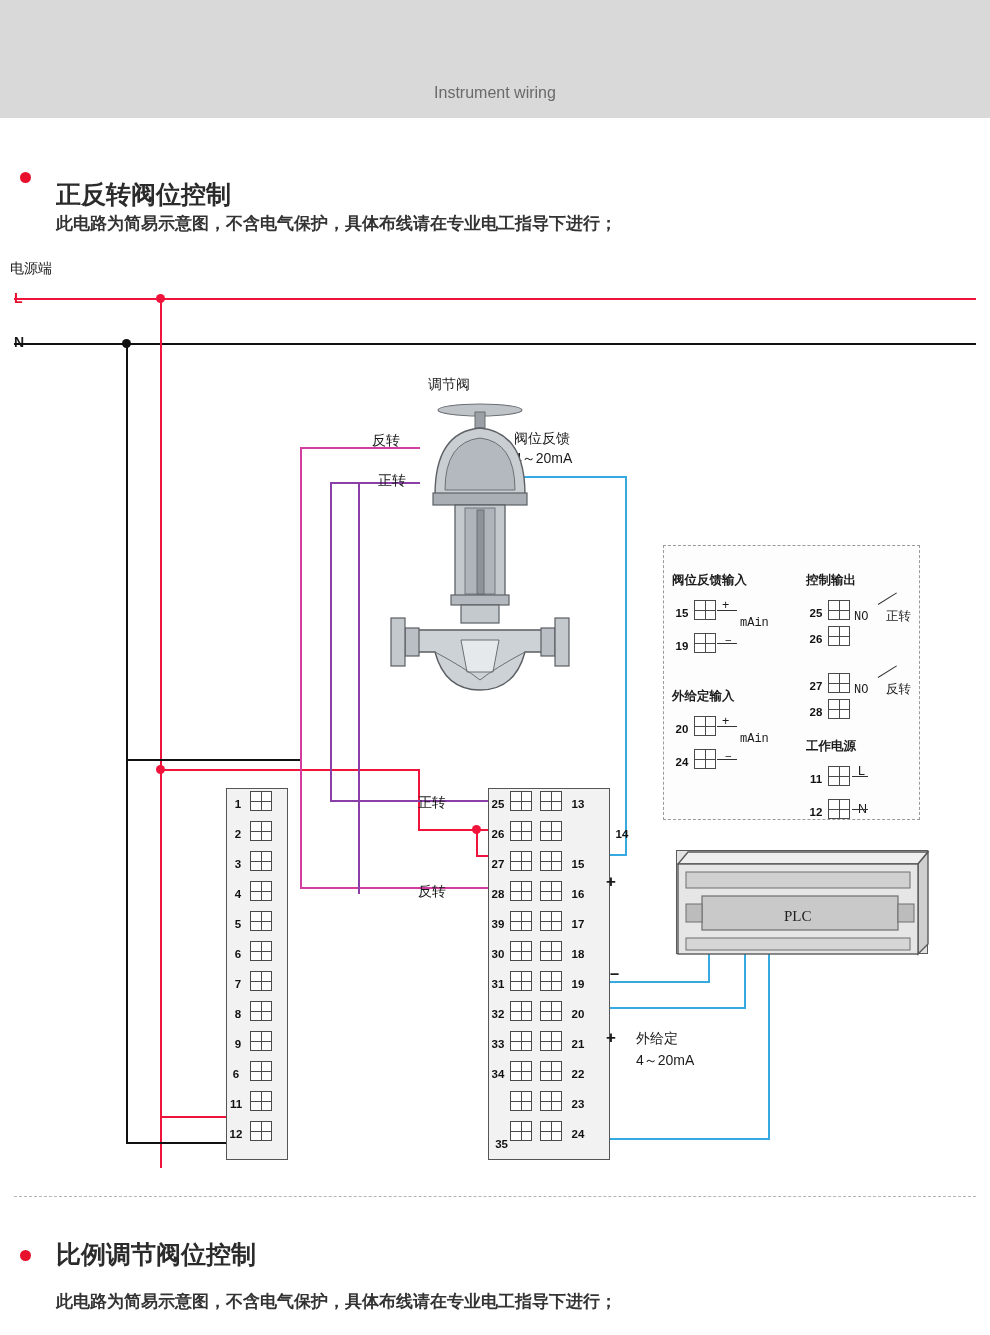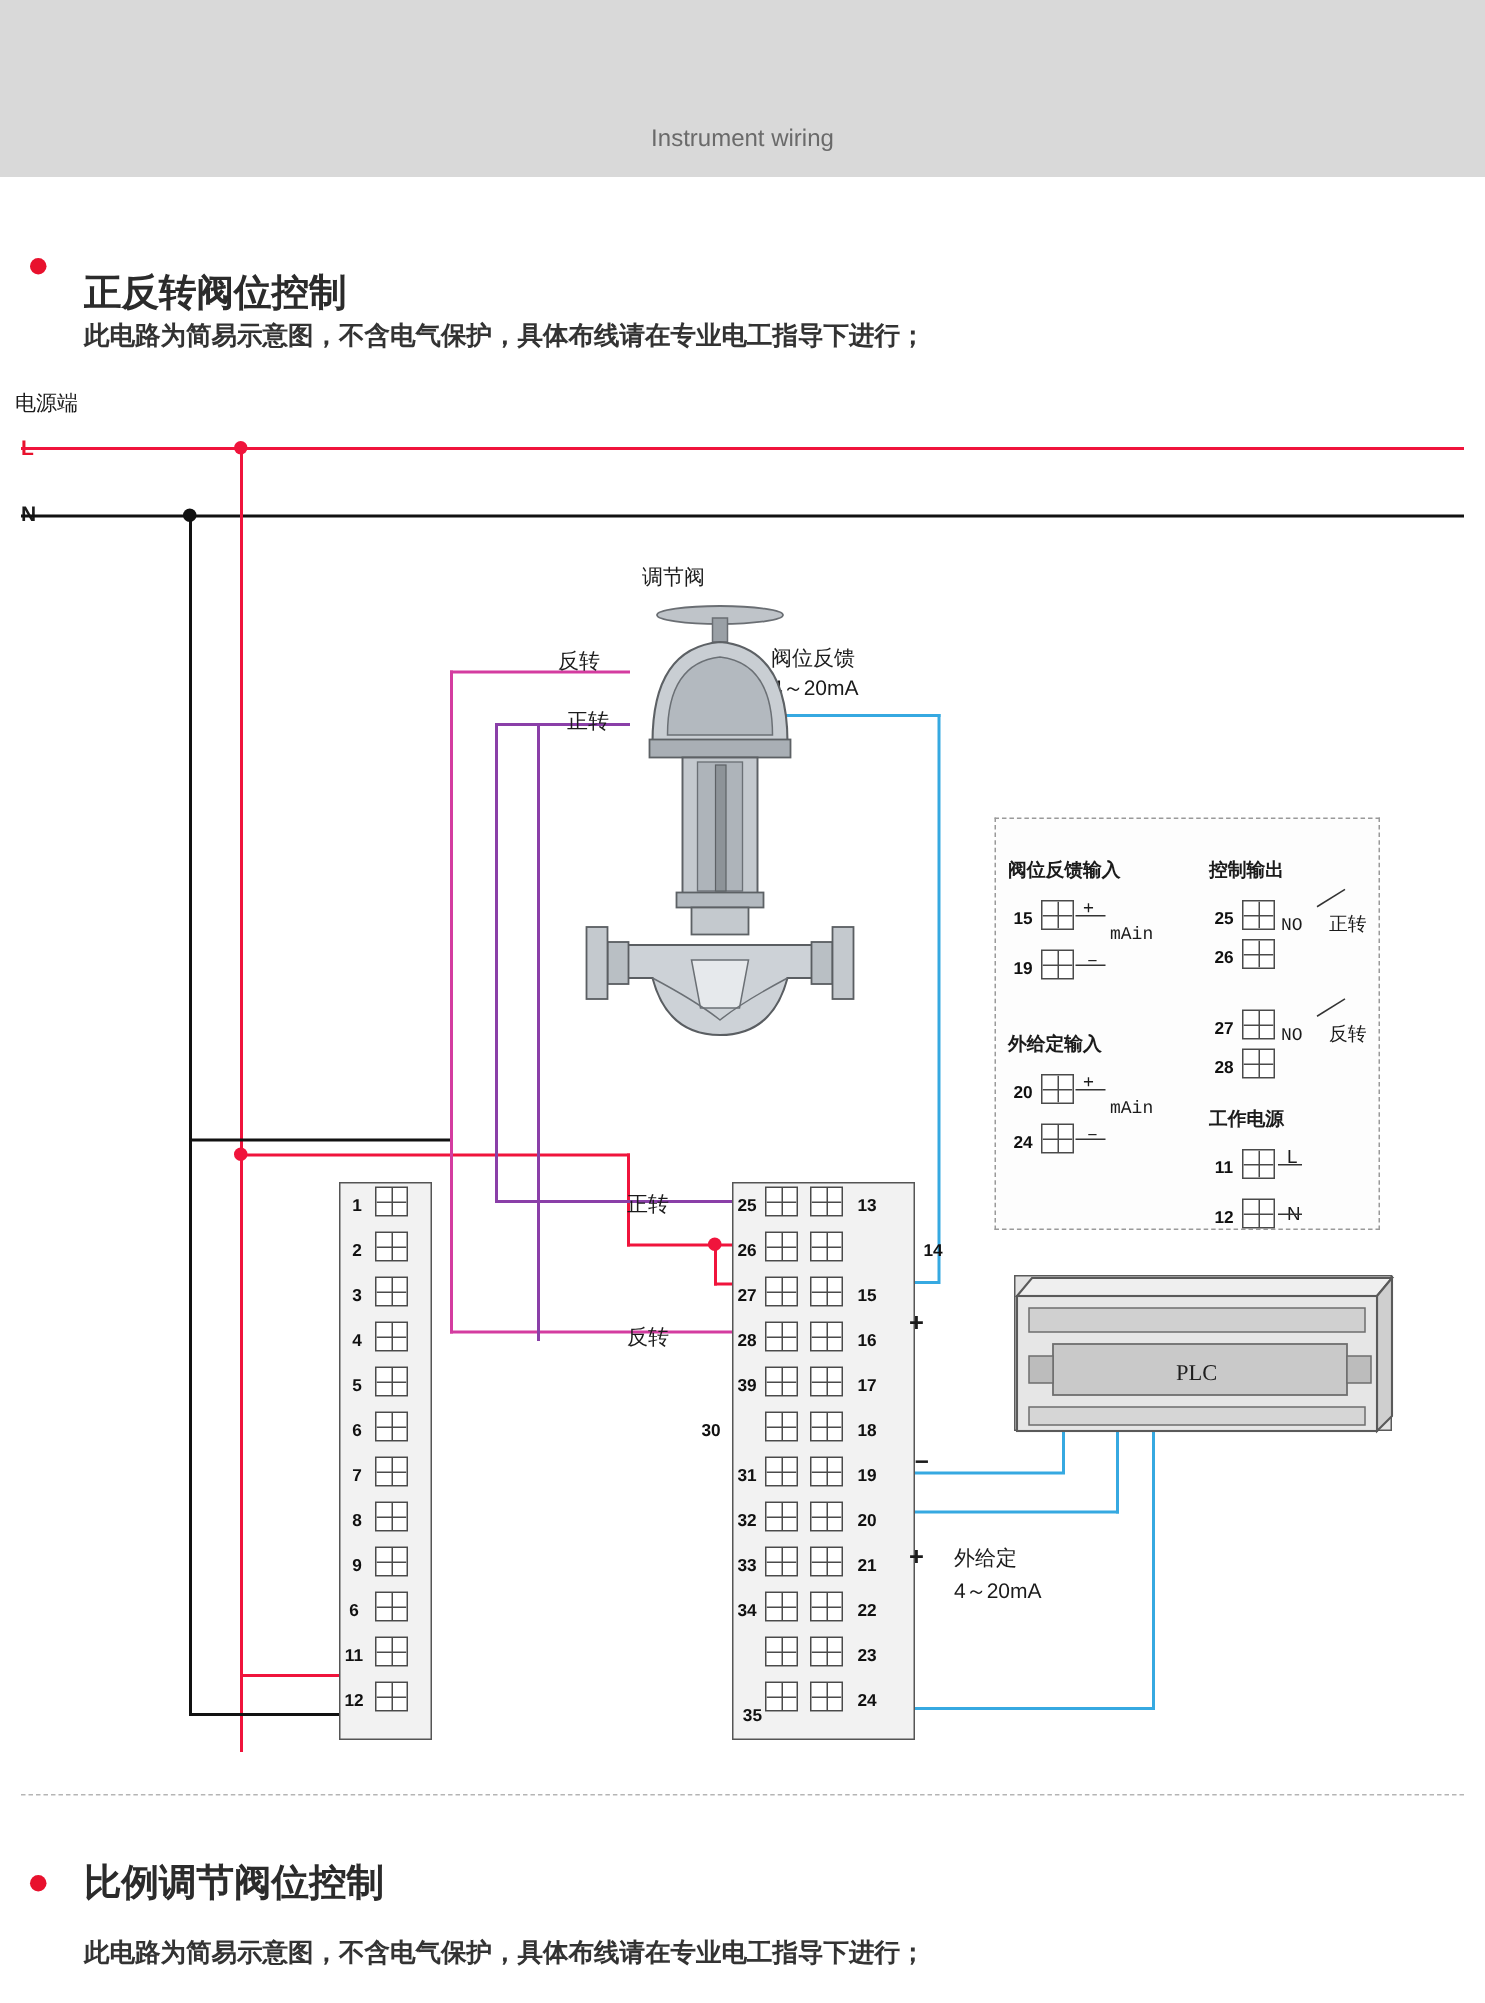--- a/index.html
+++ b/index.html
@@ -324,21 +324,21 @@
     <div class="tnum" style="left:488px; top:548px;">25</div>
     <div class="term" style="left:510px; top:541px;"></div>
     <div class="tnum" style="left:488px; top:578px;">26</div>
     <div class="term" style="left:510px; top:571px;"></div>
     <div class="tnum" style="left:488px; top:608px;">27</div>
     <div class="term" style="left:510px; top:601px;"></div>
     <div class="tnum" style="left:488px; top:638px;">28</div>
     <div class="term" style="left:510px; top:631px;"></div>
     <div class="tnum" style="left:488px; top:668px;">39</div>
     <div class="term" style="left:510px; top:661px;"></div>
-    <div class="tnum" style="left:464px; top:698px;">30</div>
+    <div class="tnum" style="left:488px; top:698px;">30</div>
     <div class="term" style="left:510px; top:691px;"></div>
     <div class="tnum" style="left:488px; top:728px;">31</div>
     <div class="term" style="left:510px; top:721px;"></div>
     <div class="tnum" style="left:488px; top:758px;">32</div>
     <div class="term" style="left:510px; top:751px;"></div>
     <div class="tnum" style="left:488px; top:788px;">33</div>
     <div class="term" style="left:510px; top:781px;"></div>
     <div class="tnum" style="left:488px; top:818px;">34</div>
     <div class="term" style="left:510px; top:811px;"></div>
     <div class="tnum" style="left:488px; top:888px;text-align:right;">35</div>

